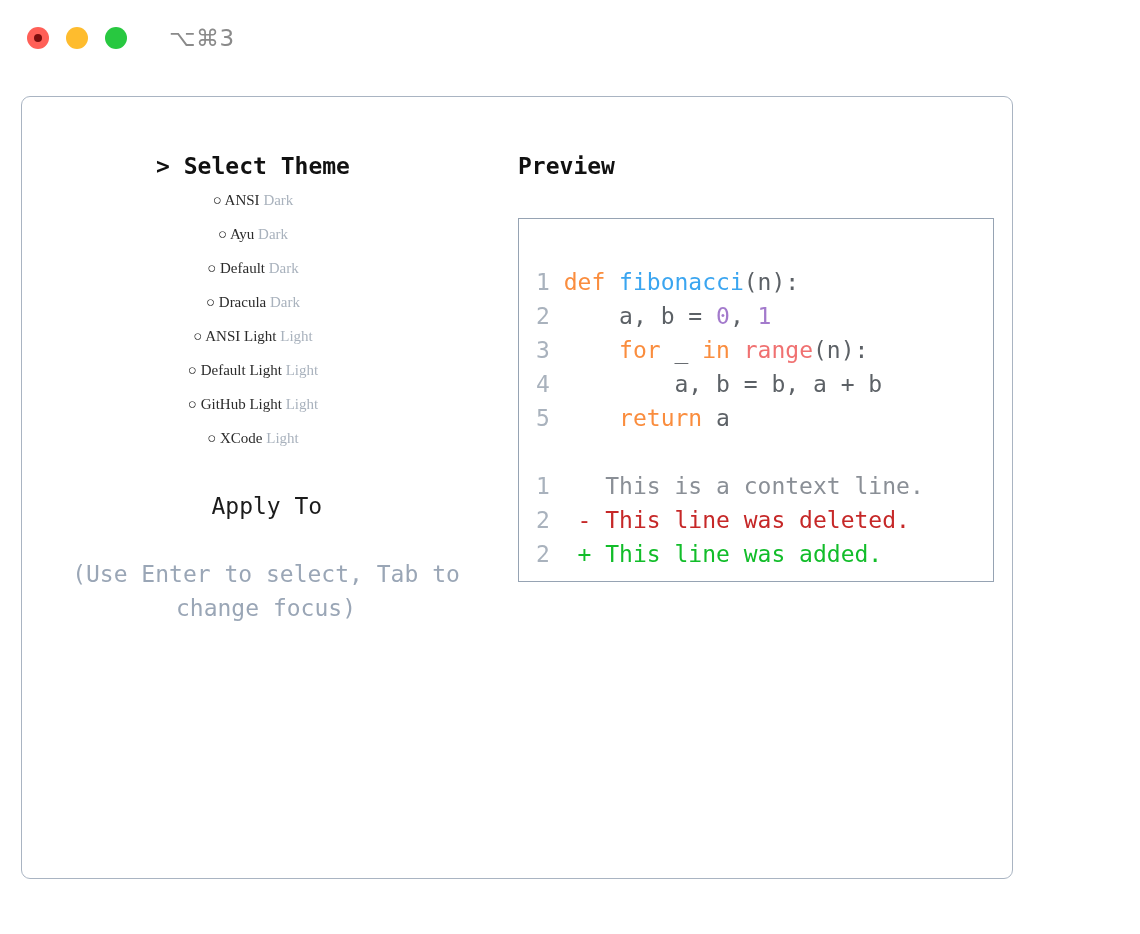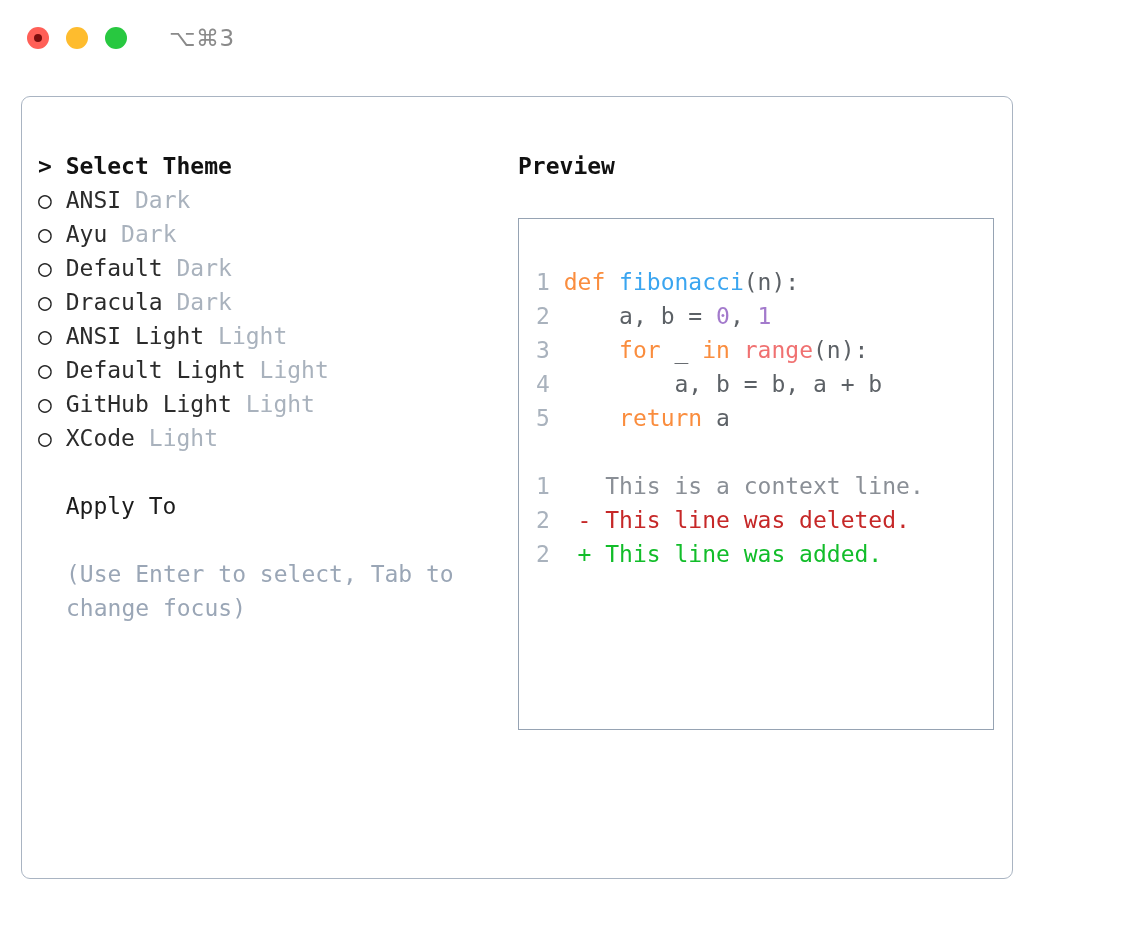--- a/index.html
+++ b/index.html
@@ -78,38 +78,40 @@
     position: absolute;
     left: 0; top: 0;
     width: 100%; height: 100%;
   }
   
   .left-col {
     position: absolute;
     left: 16px;
     top: 52px;
     width: 430px;
+    text-align: center;
   }
   .section-header {
     font-size: 23px;
     line-height: 34px;
     color: #111111;
     font-weight: bold;
     white-space: pre;
   }
   .section-header.plain {
     font-weight: normal;
     color: #1b1b1b;
   }
   .opt-row {
-    font-size: 23px;
+    font-size: 15px;
     line-height: 34px;
     color: #2b2b2b;
     white-space: pre;
     display: block;
+    font-family: Liberation Serif, serif;
   }
   .marker { color: #2b2b2b; }
   .opt-row.selected .marker { color: #1aad3a; }
   .opt-row.selected .opt-label { color: #1aad3a; }
   .opt-tag { color: #a9b2bd; }
   .spacer-row { height: 34px; }
   .hint {
     margin-top: 34px;
     font-size: 23px;
     line-height: 34px;
@@ -121,21 +123,21 @@
   .right-col {
     position: absolute;
     left: 480px;
     top: 52px;
     width: 490px;
     padding-left: 16px;
   }
   .preview-box {
     margin-top: 35px;
     width: 476px;
-    height: 512px;
+    height: 364px;
     border: 1px solid #96a3b3;
     background: #ffffff;
     box-sizing: border-box;
     position: relative;
   }
   .code {
     position: absolute;
     left: 17px;
     top: 46px;
     font-size: 23px;

